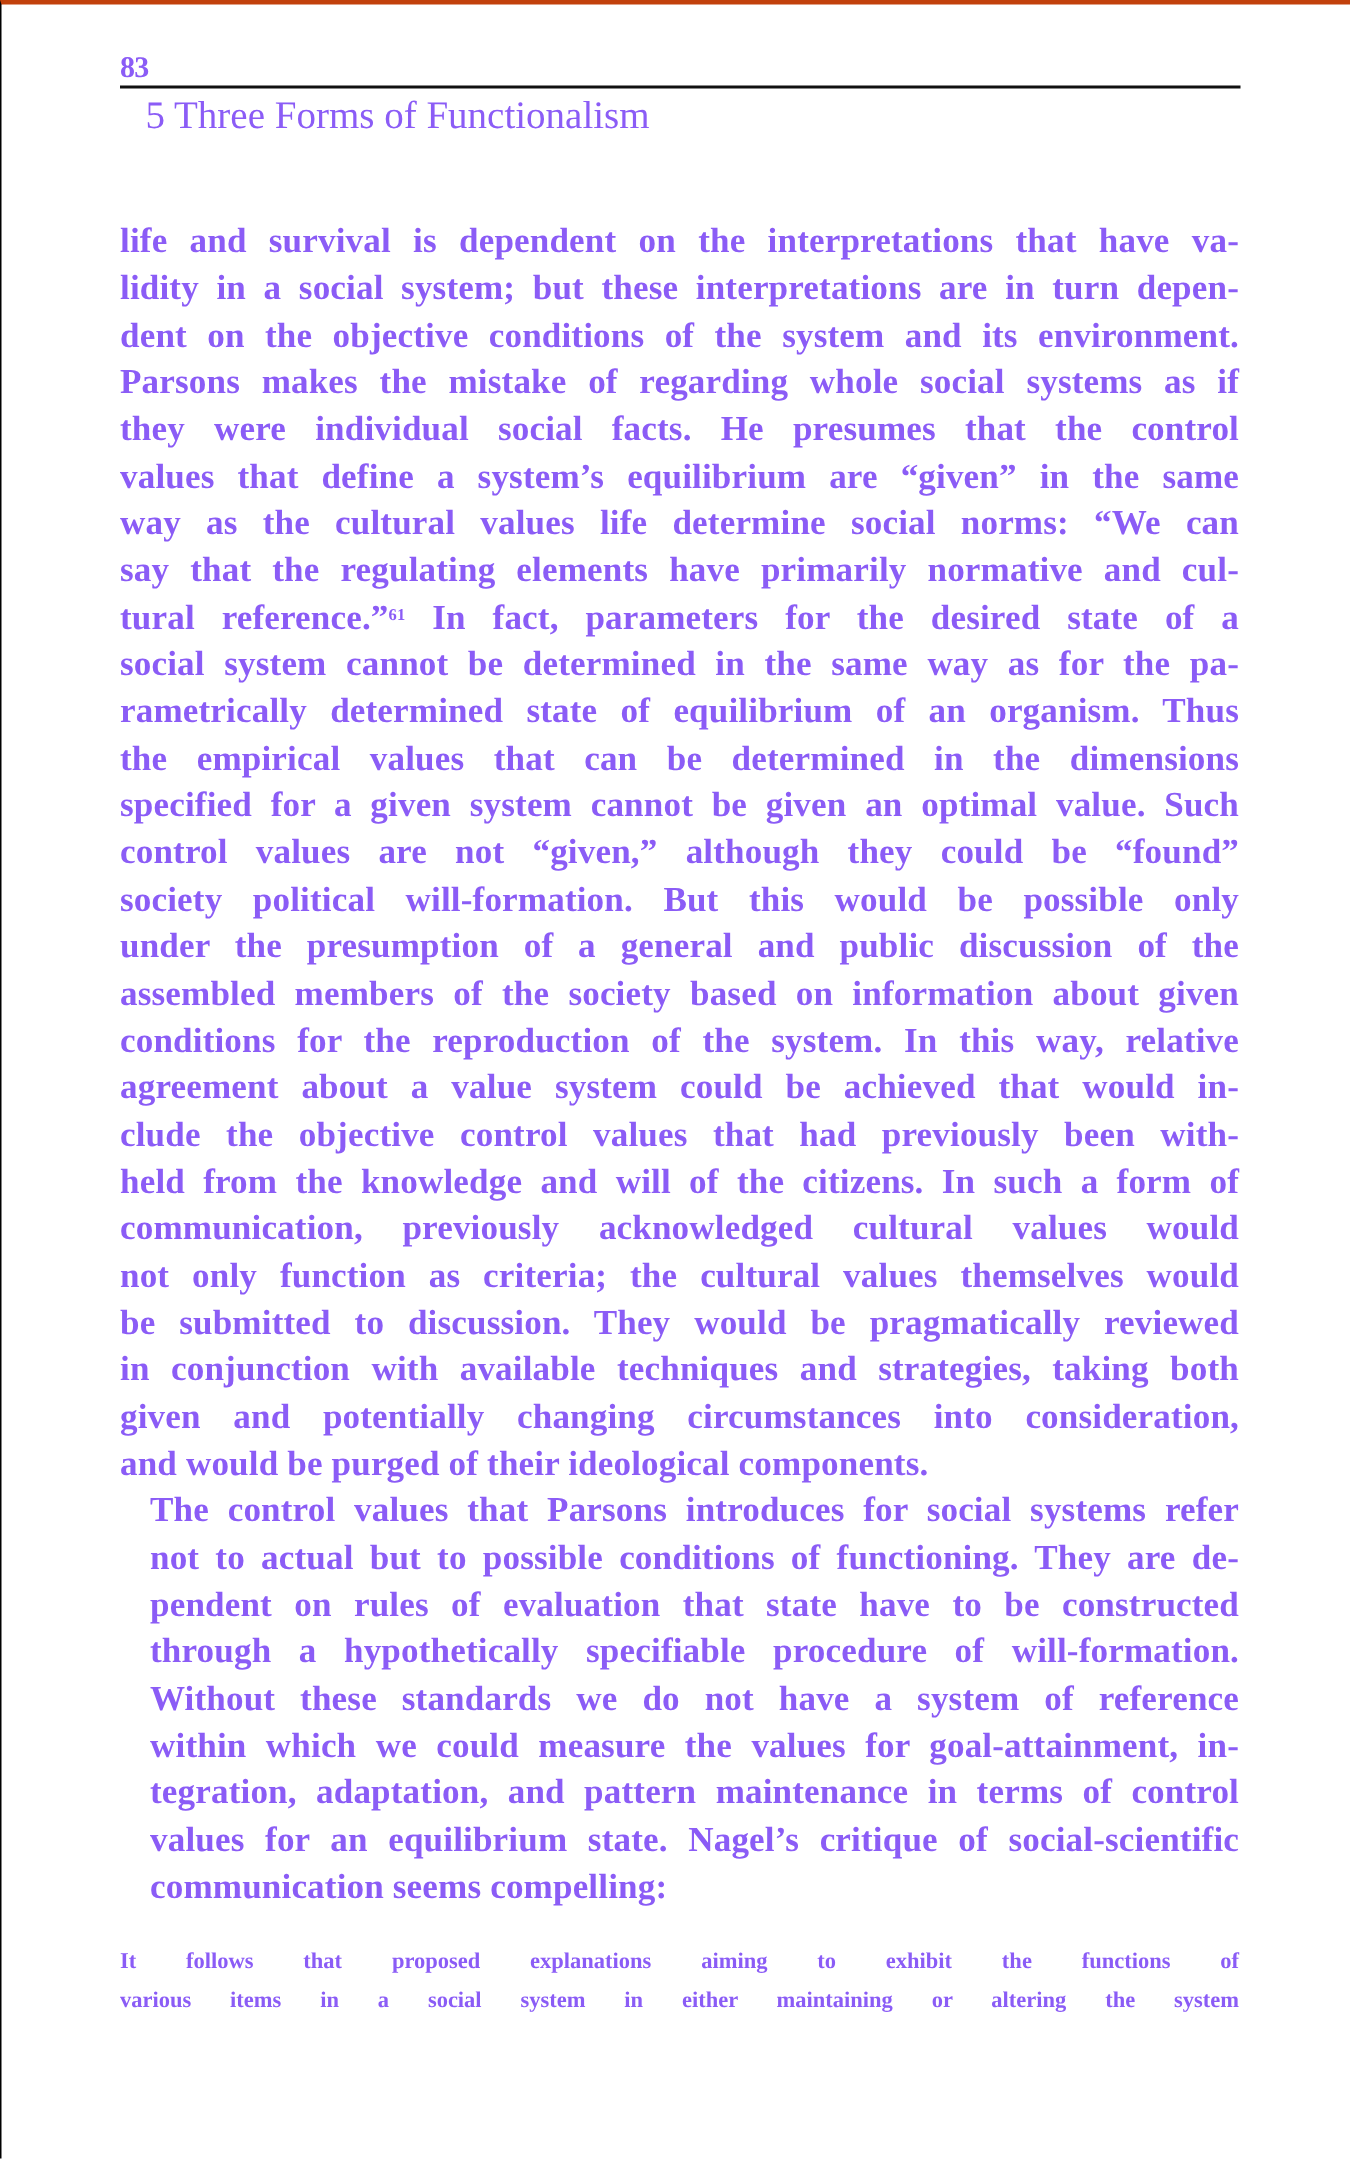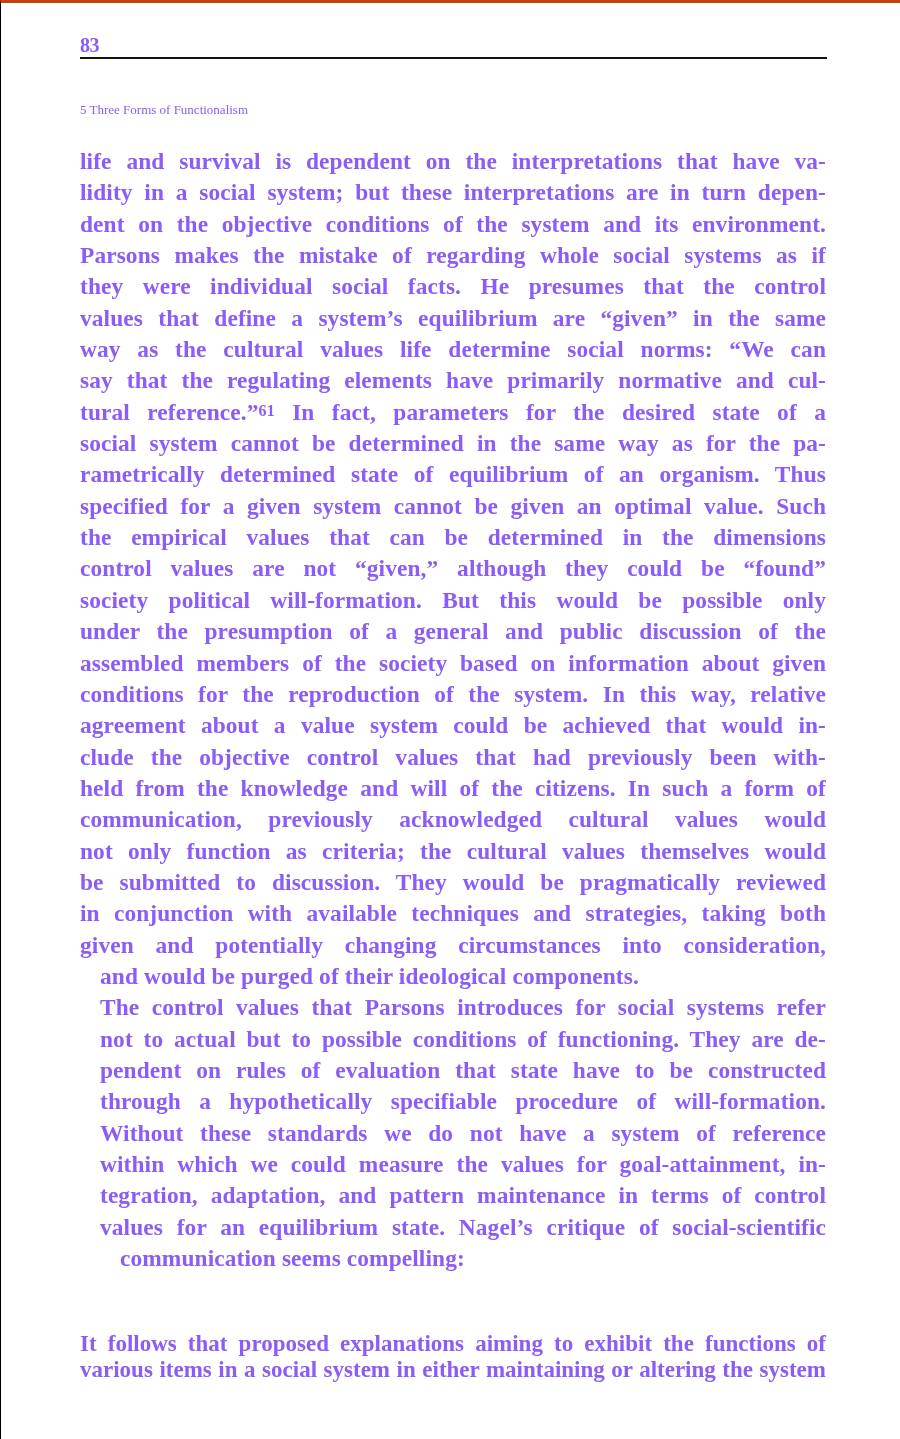--- a/index.html
+++ b/index.html
@@ -12,37 +12,36 @@
     text-decoration:underline;
   }
   .folio {
     position:absolute; left:79px; top:31px;
     font-size:20px; font-weight:bold; letter-spacing:-0.5px;
   }
   .rule {
     position:absolute; left:79px; top:54px; width:747px; height:2px; background:#111;
   }
   .running-head {
-    position:absolute; left:79px; top:59px;
-    font-size:13px;
-    margin-top:40px;
+    position:absolute; left:96px; top:59px;
+    font-size:26px;
   }
   .body-text {
     position:absolute; left:79px; top:143px; width:746px;
     font-size:23.4px; line-height:31.35px; text-align:justify;
     font-weight:bold; letter-spacing:0.1px;
   }
   .body-text p { margin:0; }
   .body-text p.indent { text-indent:20px; margin-top:0; }
   .line { display:block; text-align:justify; text-align-last:justify; white-space:nowrap; }
-  .line.last { text-align-last:left;margin-left:20px; }
-  sup { font-size:16px; vertical-align:top; position:relative; top:-2px; }
+  .line.last { text-align-last:left; }
+  sup { font-size:11px; vertical-align:top; position:relative; top:-2px; }
   .quote {
     position:absolute; left:79px; top:1292px; width:746px;
-    font-size:23px; line-height:26px; font-weight:bold;margin-top:36px;
+    font-size:15px; line-height:26px; font-weight:bold;
   }
   .quote .line { text-align-last:justify; }
 </style>
 </head>
 <body>
 
 <div class="page">
   <div class="folio">83</div>
   <div class="rule"></div>
   <div class="running-head">5  Three Forms of Functionalism</div>
@@ -53,22 +52,22 @@
       <span class="line">lidity in a social system; but these interpretations are in turn depen-</span>
       <span class="line">dent on the objective conditions of the system and its environment.</span>
       <span class="line">Parsons makes the mistake of regarding whole social systems as if</span>
       <span class="line">they were individual social facts. He presumes that the control</span>
       <span class="line">values that define a system’s equilibrium are “given” in the same</span>
       <span class="line">way as the cultural values life determine social norms: “We can</span>
       <span class="line">say that the regulating elements have primarily normative and cul-</span>
       <span class="line"><span>tural reference.”</span><sup>61</sup><span> In fact, parameters for the desired state of a</span></span>
       <span class="line">social system cannot be determined in the same way as for the pa-</span>
       <span class="line">rametrically determined state of equilibrium of an organism. Thus</span>
+      <span class="line">the empirical values that can be determined in the dimensions</span>
       <span class="line">specified for a given system cannot be given an optimal value. Such</span>
-      <span class="line">the empirical values that can be determined in the dimensions</span>
       <span class="line">control values are not “given,” although they could be “found”</span>
       <span class="line">society political will-formation. But this would be possible only</span>
       <span class="line">under the presumption of a general and public discussion of the</span>
       <span class="line">assembled members of the society based on information about given</span>
       <span class="line">conditions for the reproduction of the system. In this way, relative</span>
       <span class="line">agreement about a value system could be achieved that would in-</span>
       <span class="line">clude the objective control values that had previously been with-</span>
       <span class="line">held from the knowledge and will of the citizens. In such a form of</span>
       <span class="line">communication, previously acknowledged cultural values would</span>
       <span class="line">not only function as criteria; the cultural values themselves would</span>

